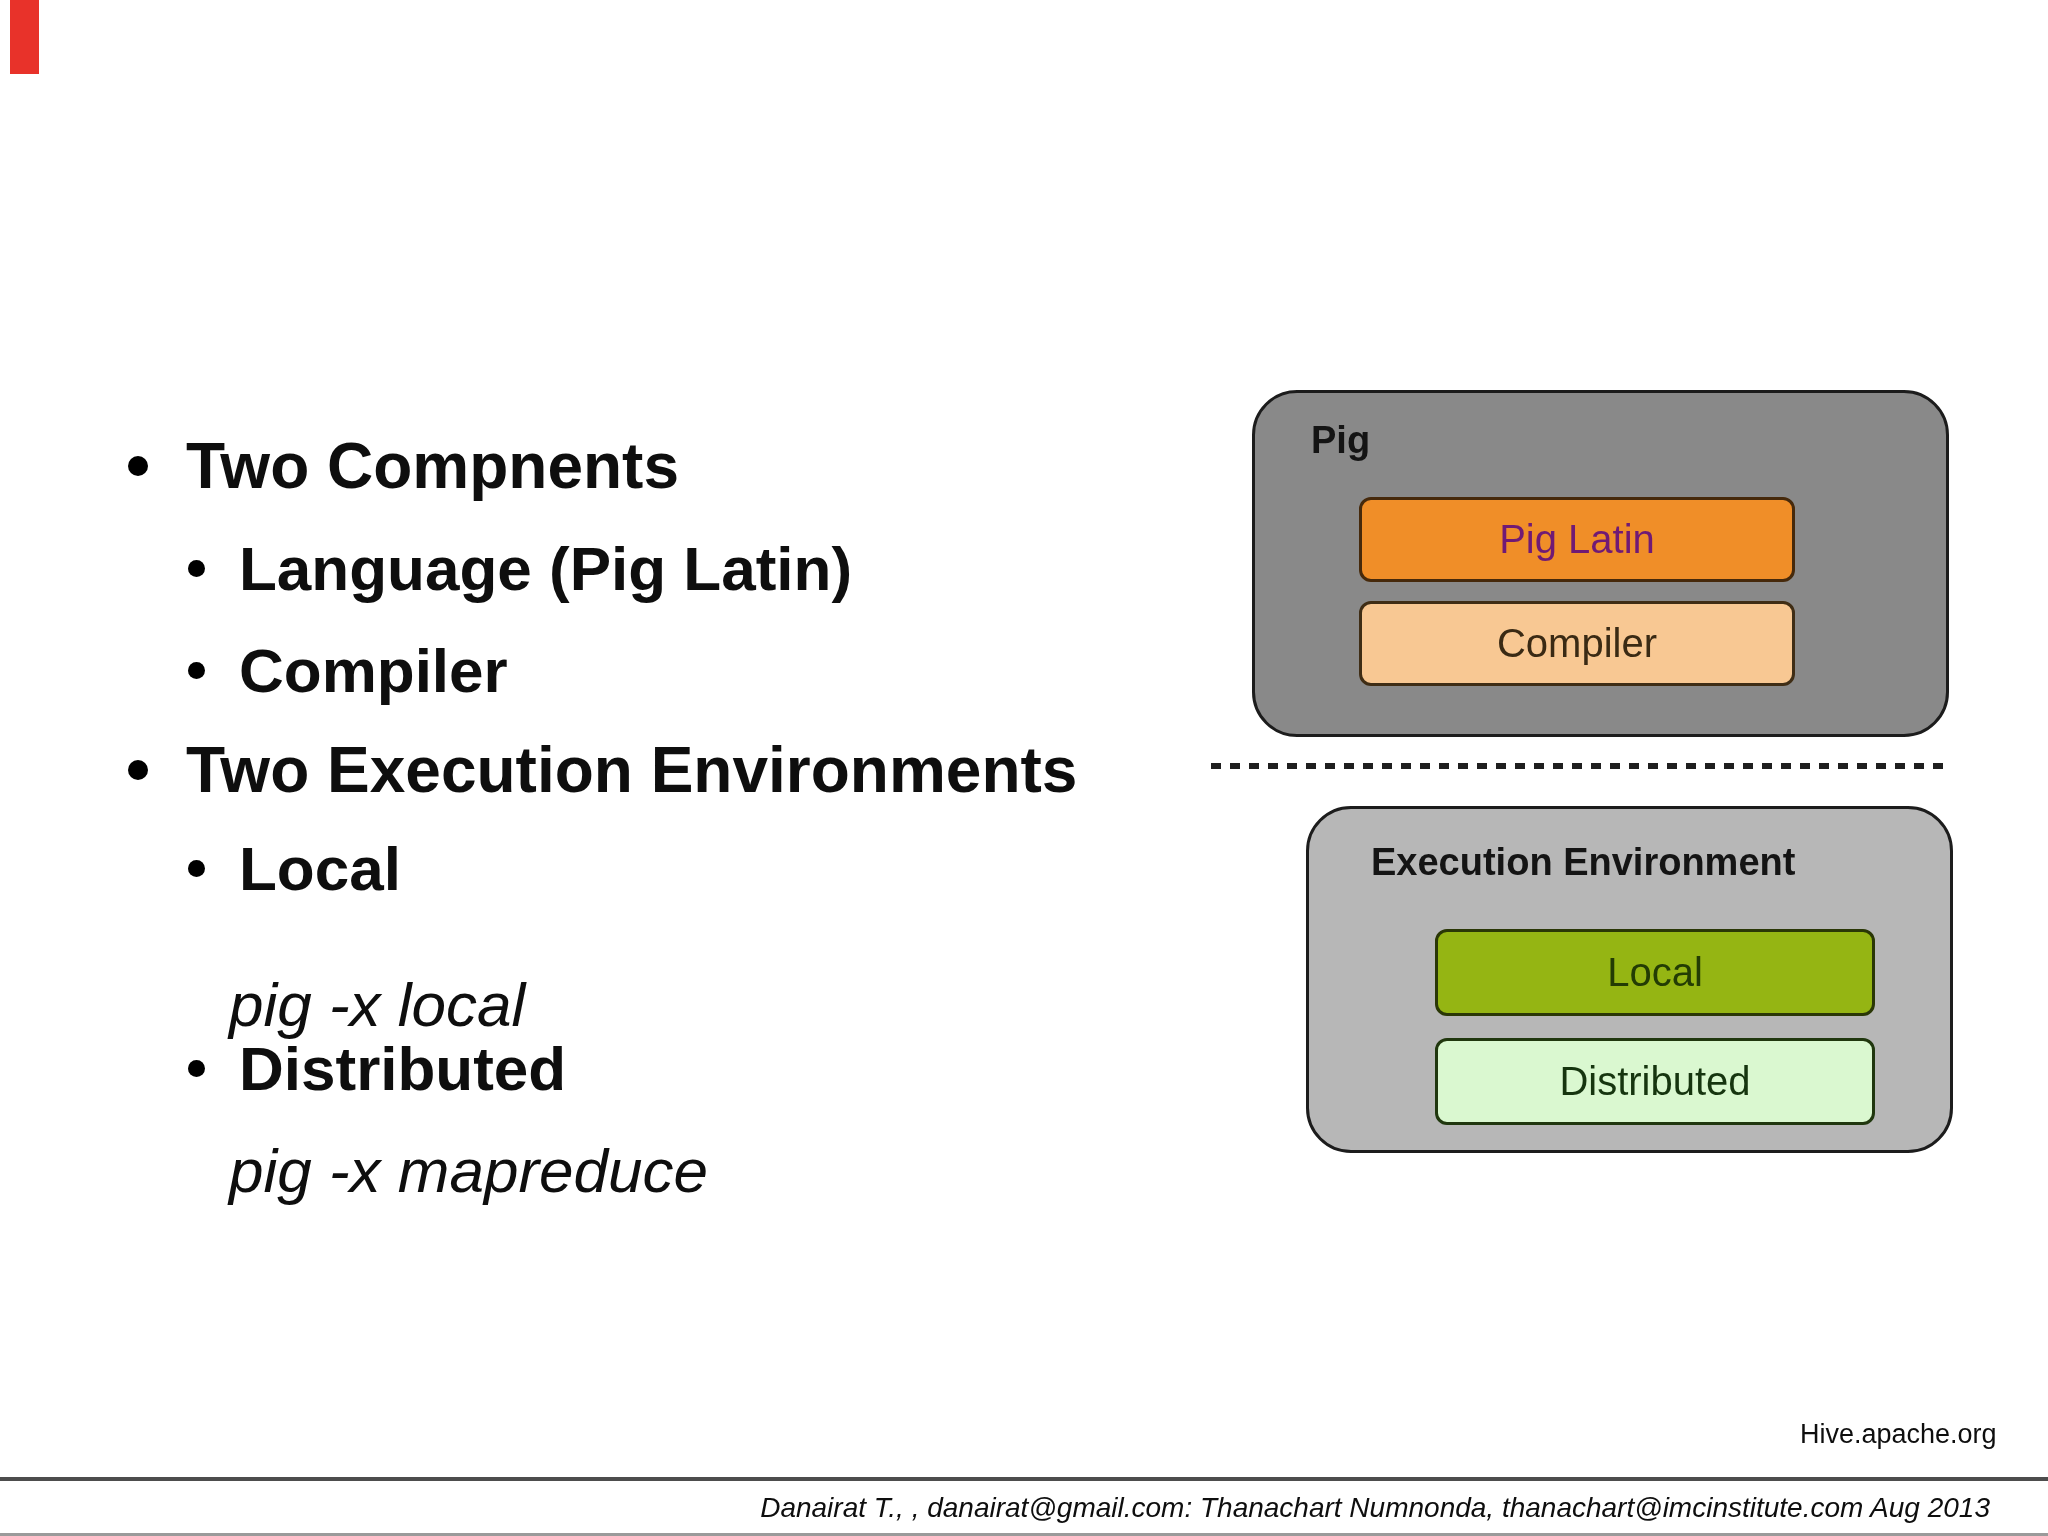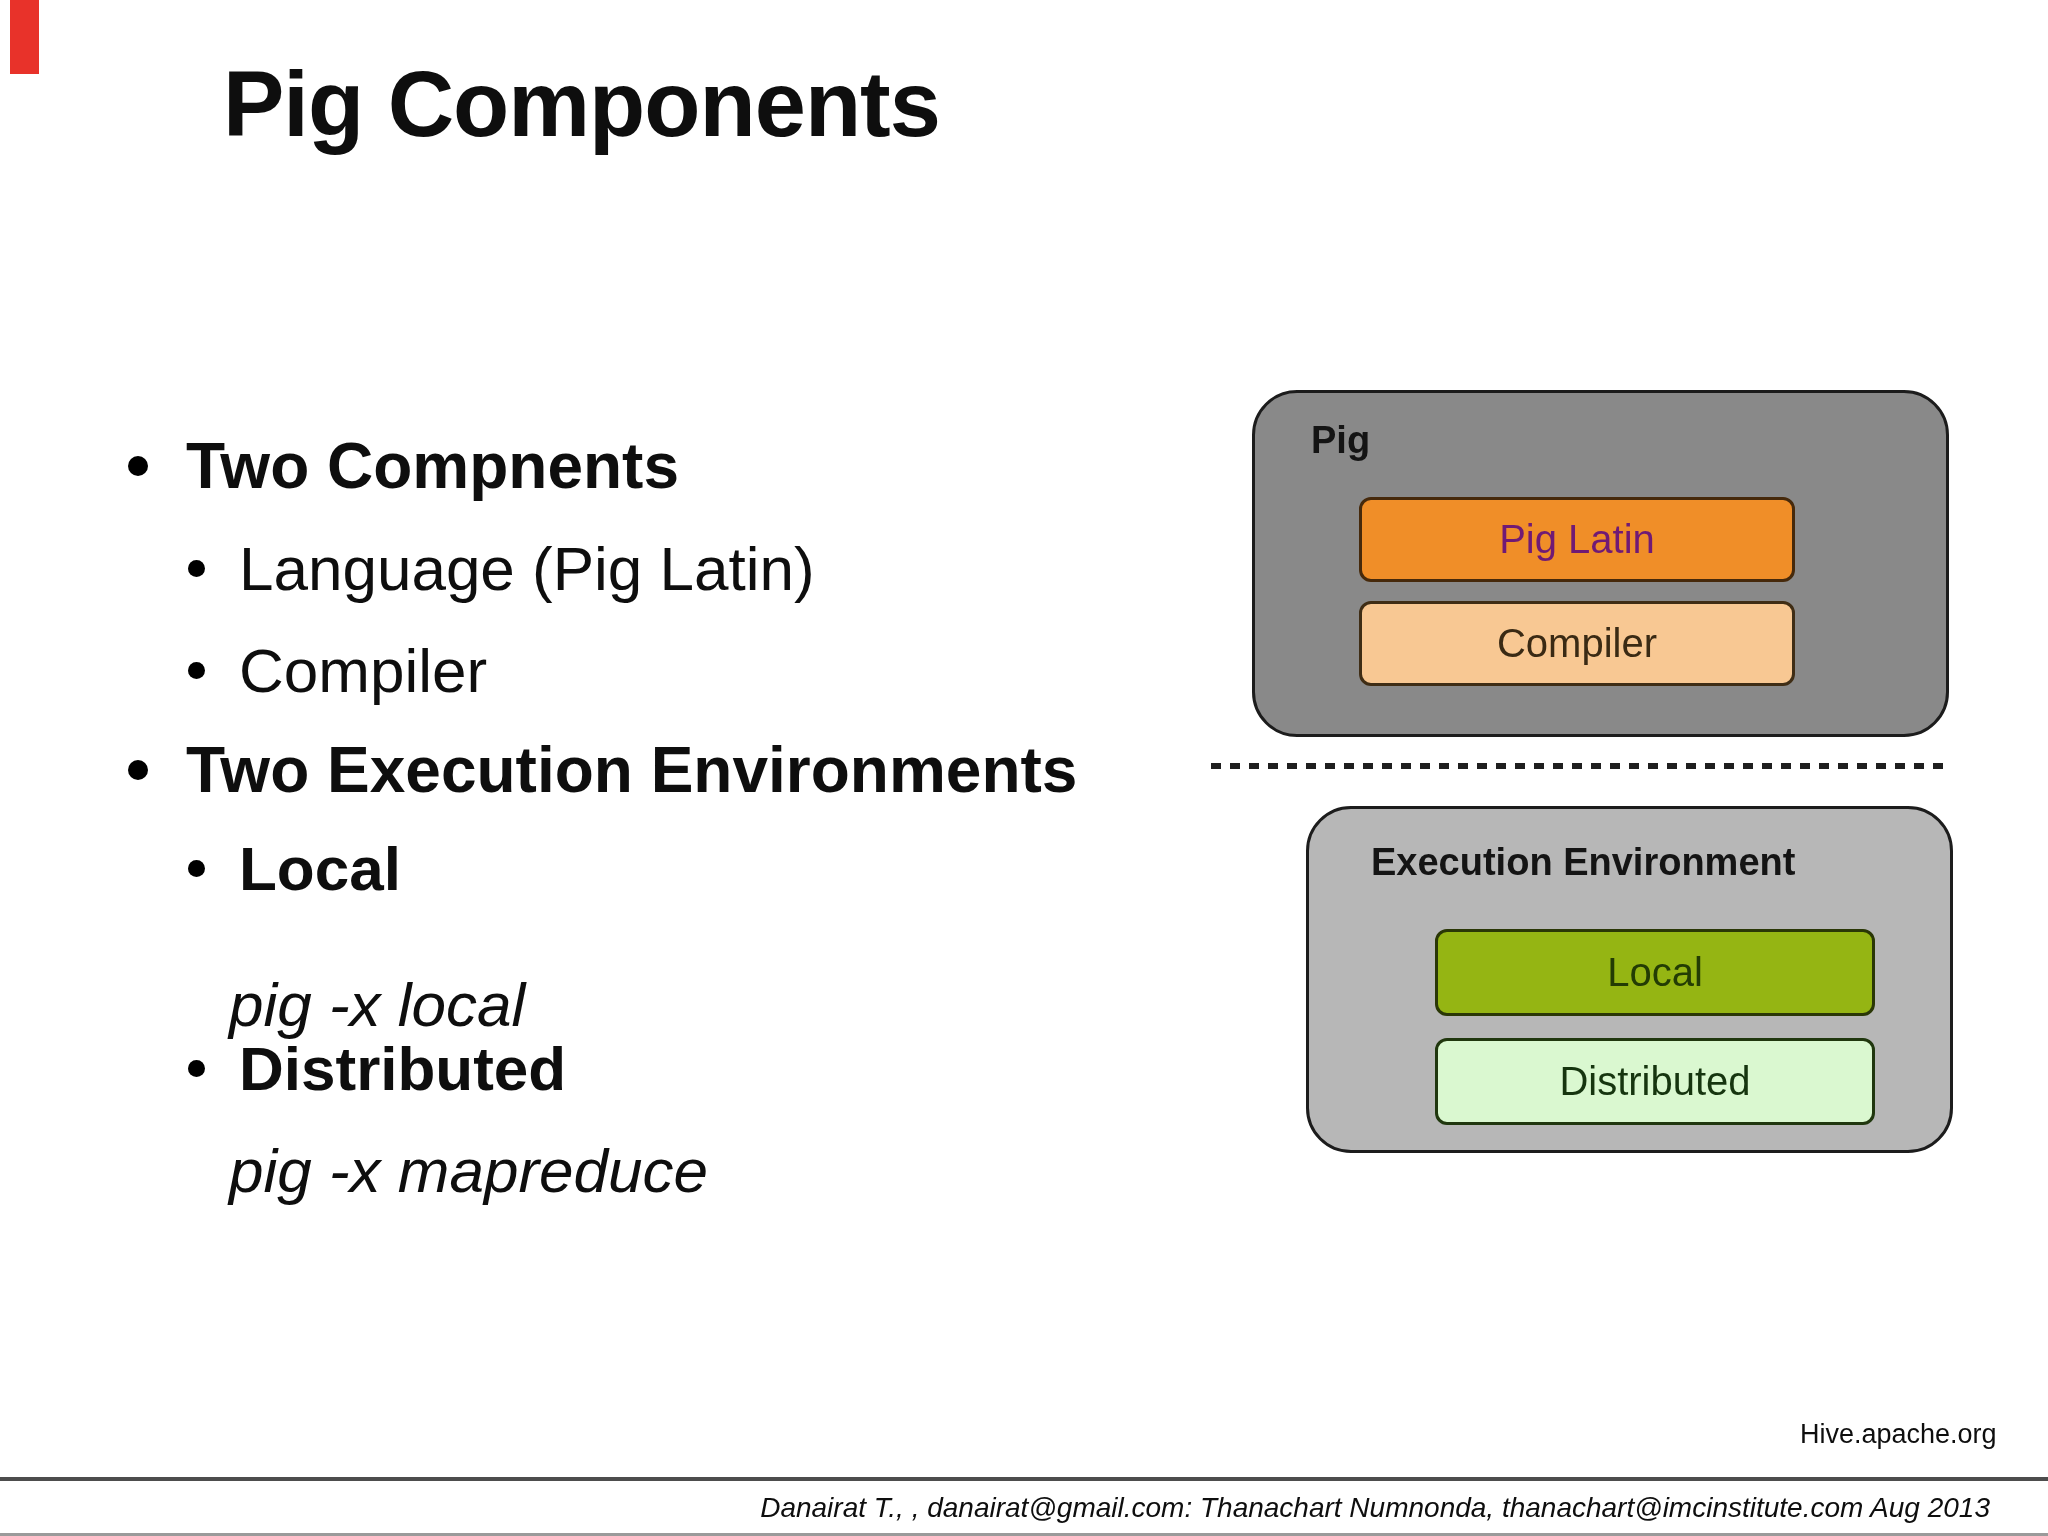--- a/index.html
+++ b/index.html
@@ -16,21 +16,21 @@
   
   .title{
     position:absolute;left:223px;top:52px;margin:0;
     font-size:92px;font-weight:bold;letter-spacing:-1px;white-space:nowrap;
   }
   
   .line{position:absolute;display:flex;align-items:center;height:76px;white-space:nowrap;gap:12px;}
   .line .dot{flex:0 0 auto;border-radius:50%;background:#000;}
   .l1{left:128px;font-size:64px;font-weight:bold;}
   .l1 .dot{width:20px;height:20px;margin-right:26px;}
-  .l2{left:188px;font-size:62px;}
+  .l2{left:188px;font-size:62px;font-weight:bold;}
   .l2 .dot{width:17px;height:17px;margin-right:22px;}
   .l2.bold{font-weight:bold;}
   .nb{left:229px;font-size:62px;font-style:italic;}
   
   .group-box{position:absolute;border:3px solid #1c1c1c;border-radius:45px;box-sizing:border-box;}
   .pig-box{left:1252px;top:390px;width:697px;height:347px;background:#898989;}
   .exec-box{left:1266px;top:806px;width:647px;height:347px;background:#b7b7b7;margin-left:40px;}
   .group-label{position:absolute;font-weight:bold;font-size:38px;color:#141414;white-space:nowrap;}
   .pig-box .group-label{left:56px;top:26px;}
   .exec-box .group-label{left:62px;top:32px;}
@@ -54,21 +54,20 @@
   .footer-right{position:absolute;right:58px;top:1492px;font-size:28px;font-style:italic;white-space:nowrap;}
   .bottom-edge{position:absolute;left:0;bottom:0;width:2048px;height:3px;background:#9a9a9a;}
 </style>
 </head>
 <body>
 
 <div class="slide">
 
   <div class="red-bar"></div>
 
-  <h1 class="title">Pig Components</h1>
 
   <div>
     <div class="line l1" style="top:428px">
       <span class="dot"></span>
       <span>Two Compnents</span>
     </div>
     <div class="line l2" style="top:530px">
       <span class="dot"></span>
       <span>Language (Pig Latin)</span>
     </div>

